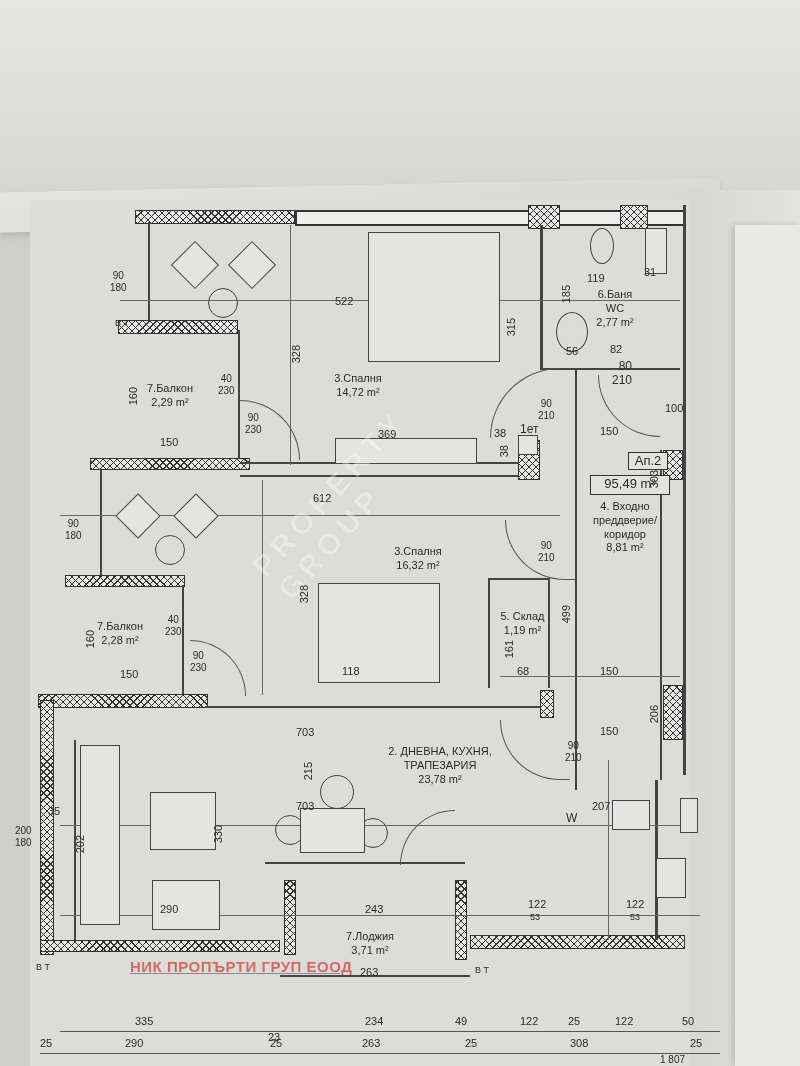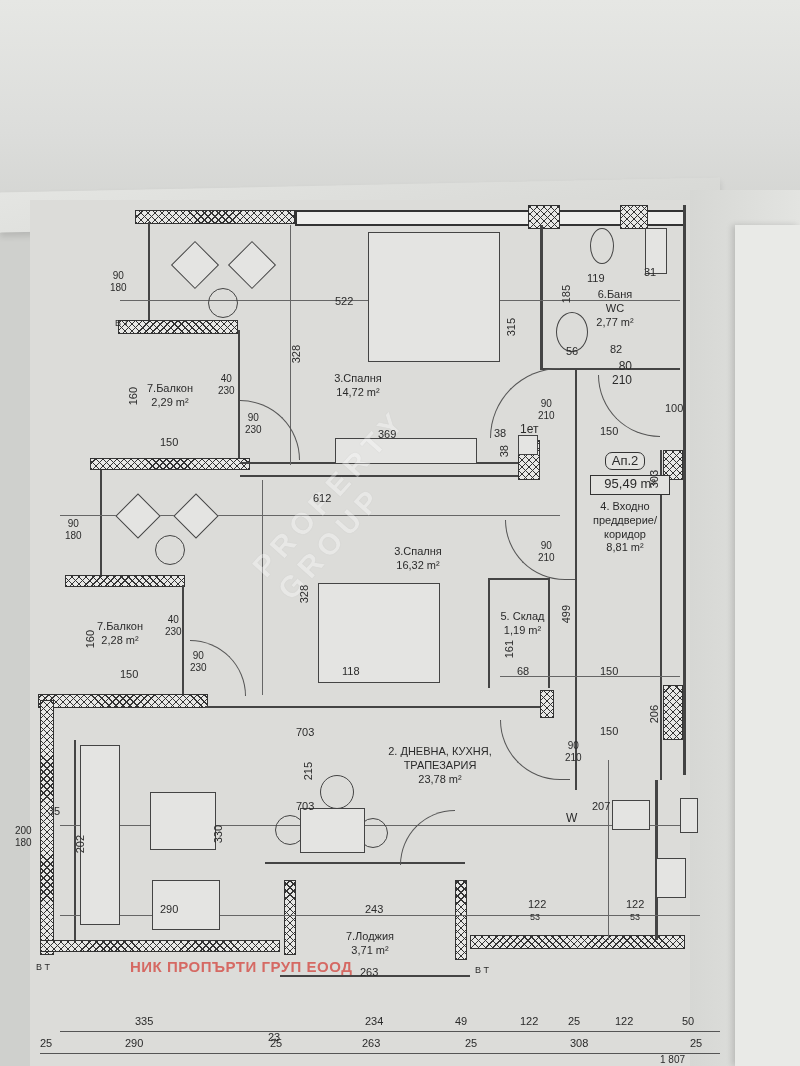--- a/index.html
+++ b/index.html
@@ -16,21 +16,21 @@
   .line{position:absolute;background:#444;}
   .thin{position:absolute;background:#666;}
   .lbl{position:absolute;font-size:11px;line-height:1.15;color:#2b2b2b;white-space:nowrap;}
   .room{position:absolute;text-align:center;font-size:11px;line-height:1.25;color:#2a2a2a;}
   .vt{writing-mode:vertical-rl;transform:rotate(180deg);}
   .fx{position:absolute;border:1.5px solid #444;box-sizing:border-box;background:#e4e4e2;}
   .circ{position:absolute;border:1.5px solid #444;border-radius:50%;box-sizing:border-box;}
   .door{position:absolute;border:1.2px solid #555;box-sizing:border-box;}
   .apt-box{position:absolute;border:1.5px solid #333;background:#e2e2df;font-size:13px;text-align:center;box-sizing:border-box;}
   .watermark{position:absolute;left:290px;top:430px;width:250px;height:230px;opacity:0.35;transform:rotate(-48deg);font-size:30px;letter-spacing:6px;color:#fff;font-weight:bold;text-shadow:0 0 1px #999;}
-  .company{position:absolute;left:130px;top:958px;color:#d4554f;font-size:15px;font-weight:bold;letter-spacing:0.5px;opacity:0.85;}
+  .company{position:absolute;left:130px;top:958px;color:#d4554f;font-size:15px;font-weight:bold;letter-spacing:0.5px;opacity:0.85;text-decoration:underline;}
   .dimrow{position:absolute;left:60px;width:660px;height:16px;border-bottom:1px solid #555;}
   .dimrow span{position:absolute;font-size:11px;top:0;}
 </style>
 </head>
 <body>
 
 <div class="paper-top"></div>
 <div class="paper-top-fold"></div>
 <div class="sheet"></div>
 <div class="right-strip"></div>
@@ -115,21 +115,21 @@
 <div class="door" style="left:240px;top:400px;width:60px;height:60px;border-radius:0 60px 0 0;border-left:none;border-bottom:none;"></div>
 <div class="door" style="left:490px;top:368px;width:70px;height:70px;border-radius:70px 0 0 0;border-right:none;border-bottom:none;"></div>
 <div class="door" style="left:598px;top:375px;width:62px;height:62px;border-radius:0 0 0 62px;border-right:none;border-top:none;"></div>
 <div class="door" style="left:190px;top:640px;width:56px;height:56px;border-radius:0 56px 0 0;border-left:none;border-bottom:none;"></div>
 <div class="door" style="left:505px;top:520px;width:70px;height:60px;border-radius:0 0 0 70px;border-right:none;border-top:none;"></div>
 <div class="door" style="left:500px;top:720px;width:70px;height:60px;border-radius:0 0 0 70px;border-right:none;border-top:none;"></div>
 <div class="door" style="left:400px;top:810px;width:55px;height:55px;border-radius:55px 0 0 0;border-right:none;border-bottom:none;"></div>
 
 <div class="watermark">PROPERTY GROUP</div>
 
-<div class="apt-box" style="left:605px;top:452px;width:40px;height:18px;border-radius:7px;">Ап.2</div>
+<div class="apt-box" style="left:628px;top:452px;width:40px;height:18px;">Ап.2</div>
 <div class="apt-box" style="left:590px;top:475px;width:80px;height:20px;">95,49 m²</div>
 
 <div class="room" style="left:318px;top:372px;width:80px;">
   <div>3.Спалня</div>
   <div>14,72 m²</div>
 </div>
 <div class="room" style="left:378px;top:545px;width:80px;">
   <div>3.Спалня</div>
   <div>16,32 m²</div>
 </div>

